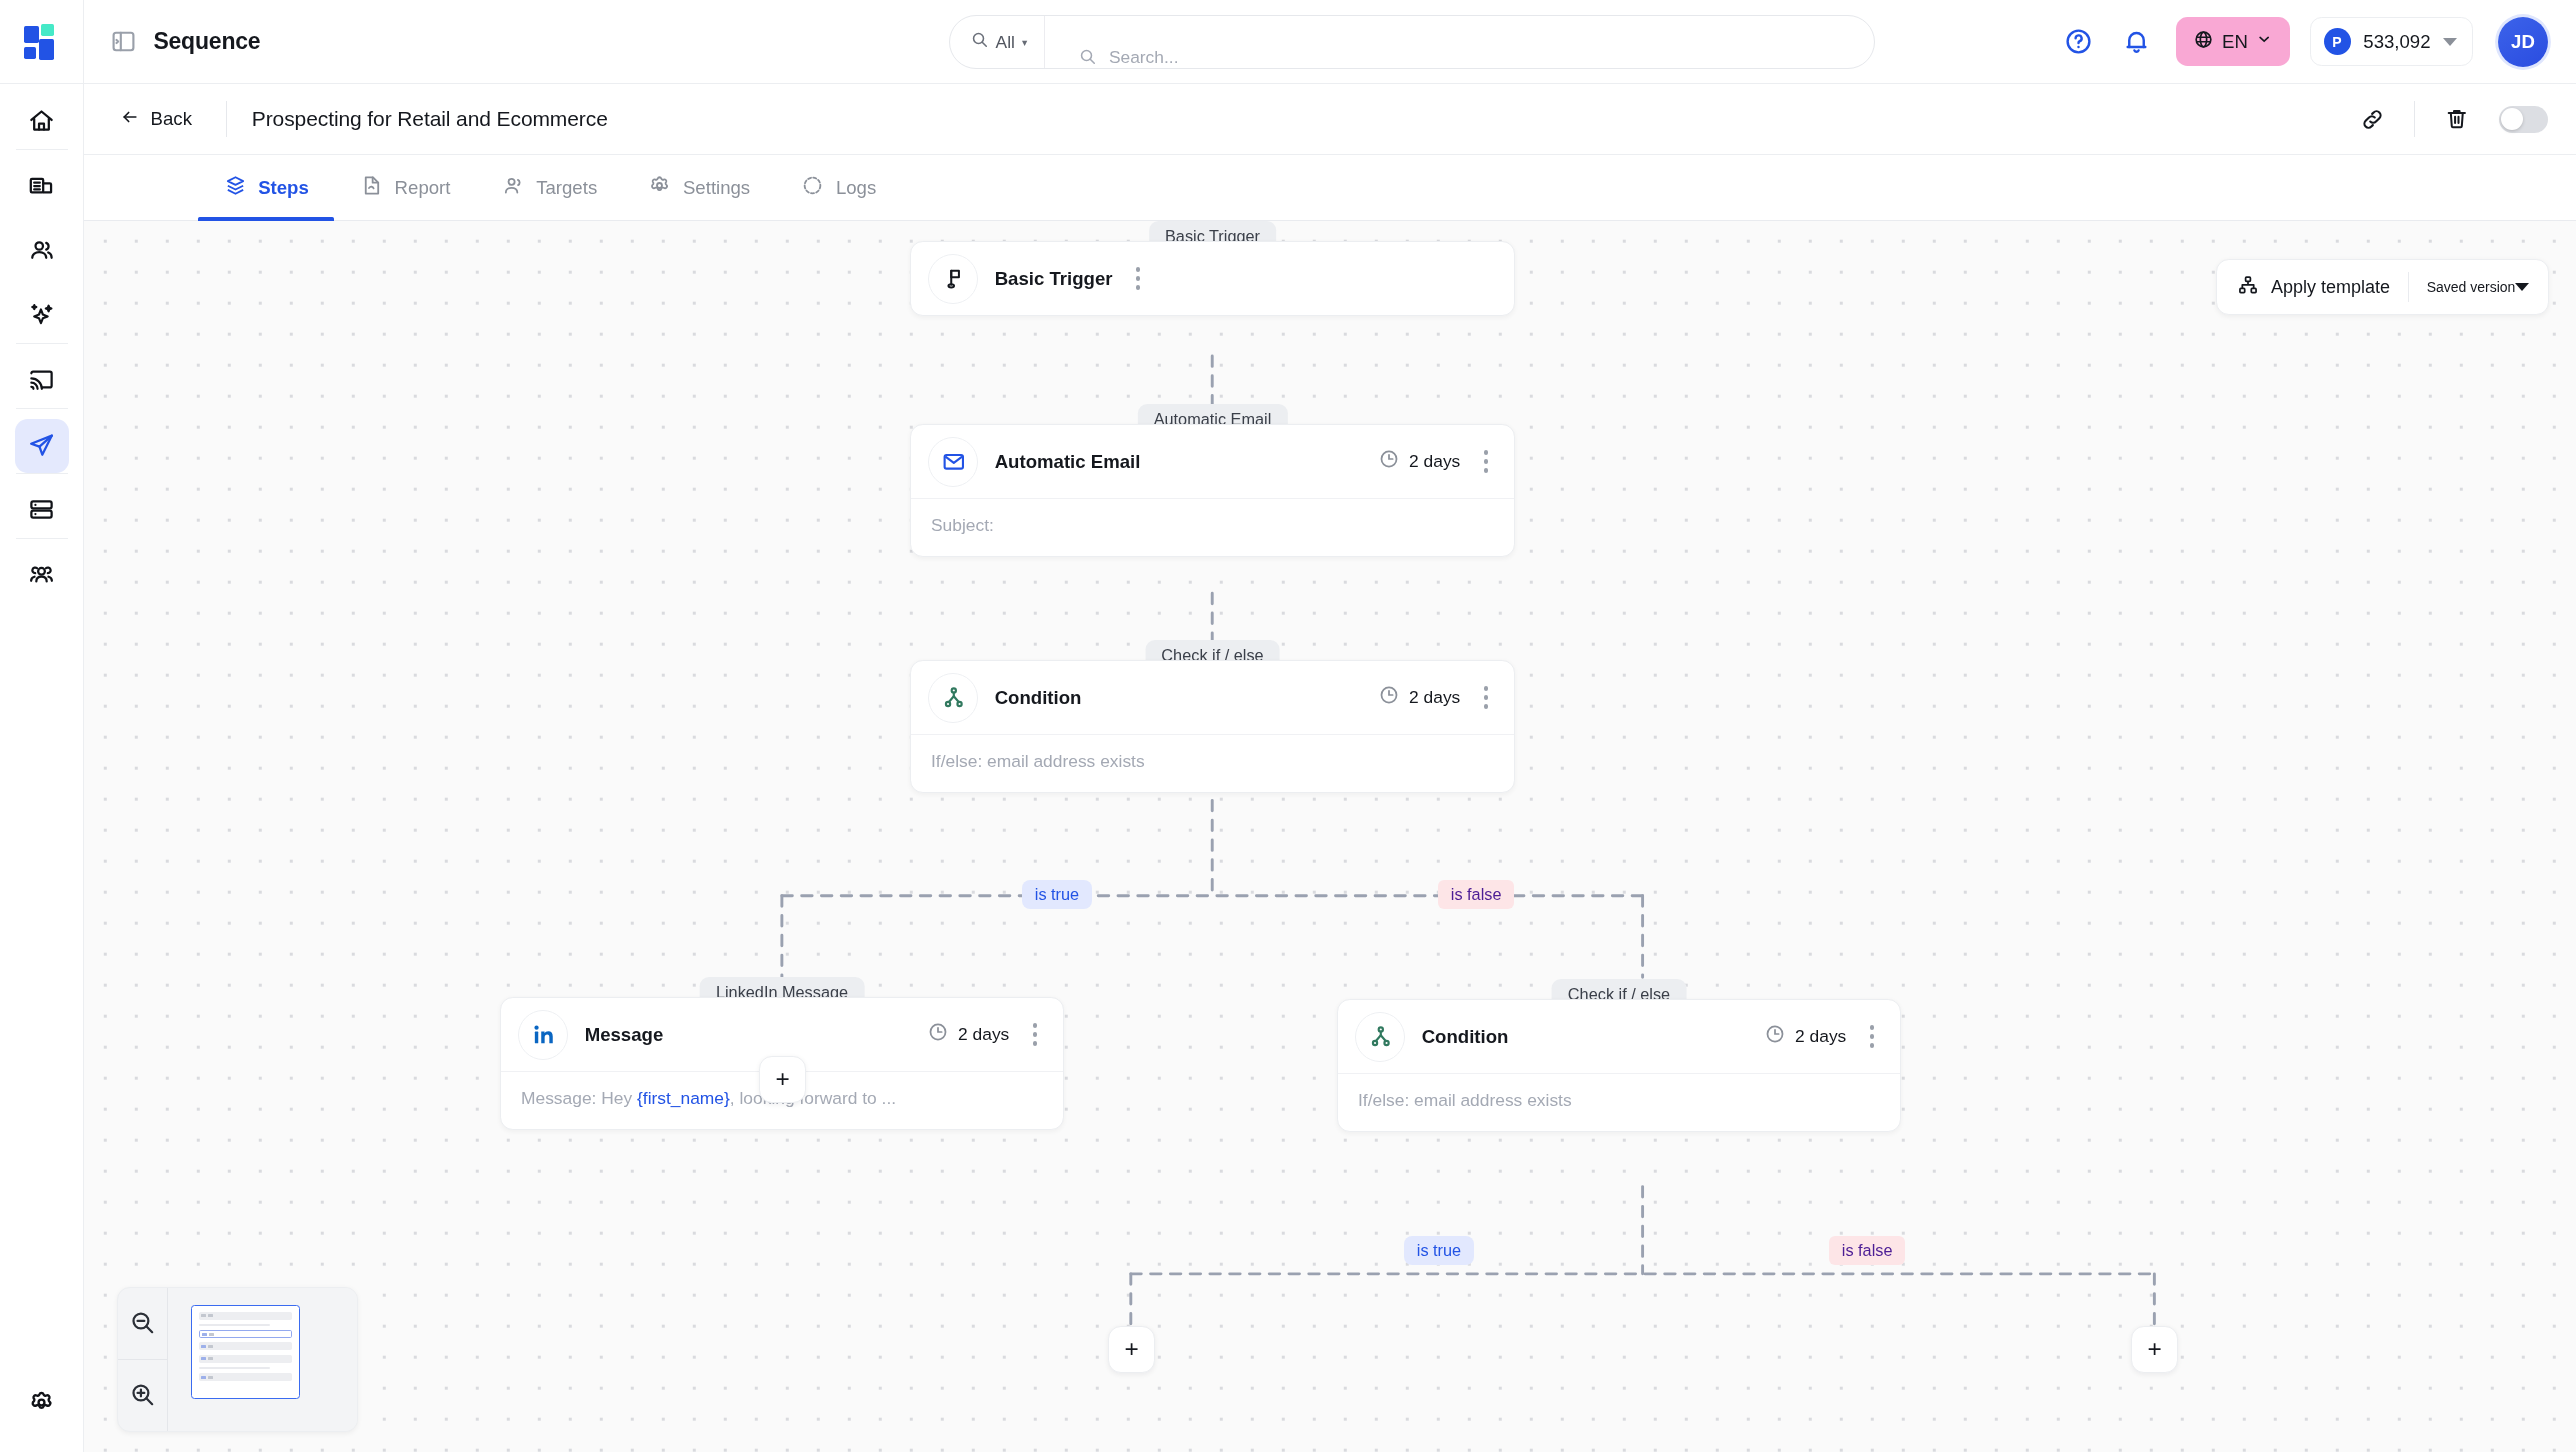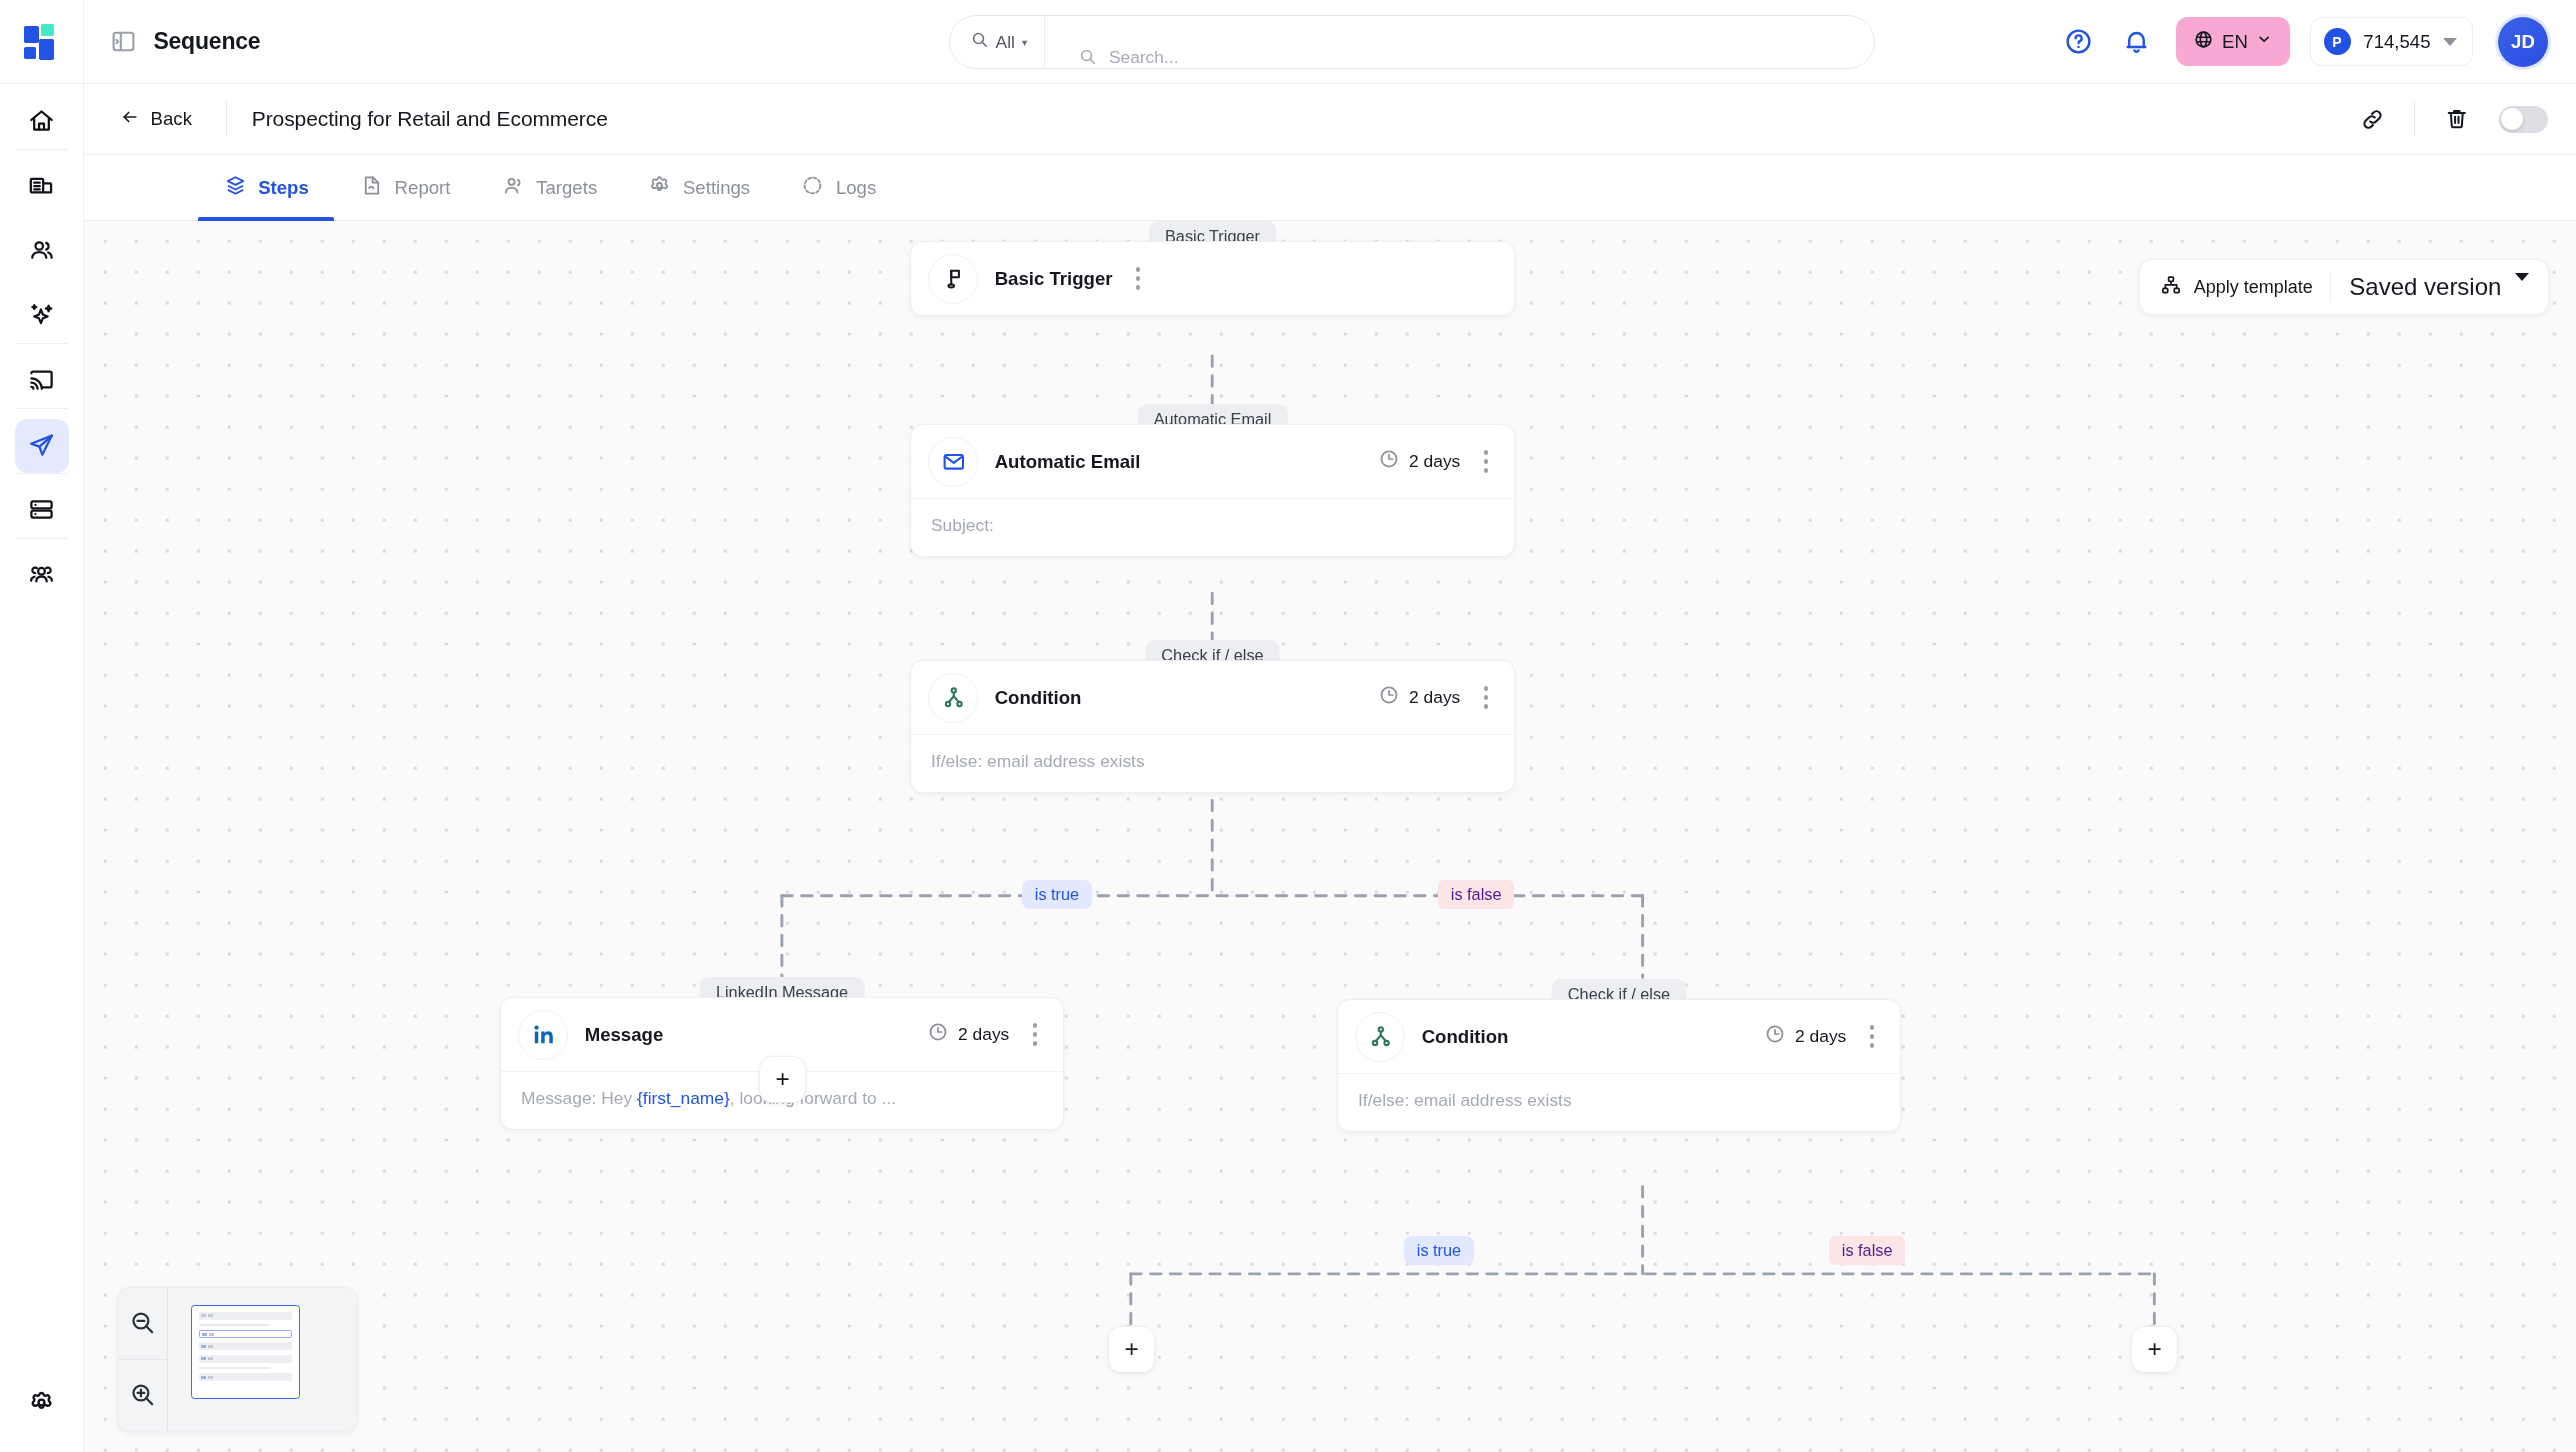--- a/index.html
+++ b/index.html
@@ -184,21 +184,21 @@
 
   
   #tpl-bar {
     position:absolute; right:27px; top:38px;
     display:flex; align-items:center; height:56px;
     background:#fff; border:0.6px solid #eceef1; border-radius:12.8px;
     box-shadow:0 1.2px 5.8px rgba(18,20,26,.05);
   }
   #tpl-apply { display:flex; align-items:center; gap:11.6px; padding:0 17.4px 0 20px; font-size:18px; color:#15181e; cursor:pointer; }
   #tpl-bar .vdiv2 { width:0.6px; height:30px; background:#e9ebef; }
-  #tpl-ver { display:flex; gap:14px; padding:0 18.6px; font-size:24px; color:#15181e; cursor:pointer; }
+  #tpl-ver { display:flex; align-items:center; padding:0 18.6px; font-size:14px; color:#15181e; cursor:pointer; }
 
   
   #minimap {
     position:absolute; left:33px; bottom:21px;
     width:241px; height:145px; background:#f3f4f6;
     border:0.6px solid #eceef1; border-radius:12.8px;
     display:flex; overflow:hidden; box-shadow:0 1.2px 5.8px rgba(18,20,26,.05);
   }
   #mm-zoomcol { width:50px; display:flex; flex-direction:column; border-right:0.6px solid #e4e6ea; }
   .mm-zbtn { flex:1; display:flex; align-items:center; justify-content:center; cursor:pointer; }
@@ -386,21 +386,21 @@
         </span>
         <span>EN</span>
         <span>
           <svg viewBox="0 0 24 24" width="16.3" height="16.3" fill="none" stroke="#15181e" stroke-width="2.4" stroke-linecap="round">
               <path d="M6 9.5l6 5.5 6-5.5"></path>
             </svg>
         </span>
       </div>
       <div id="credits-chip">
         <span class="coin">P</span>
-        <span>714,545</span>
+        <span>533,092</span>
         <span class="tri-down"></span>
       </div>
       <div id="avatar">JD</div>
     </div>
   </header>
 
   <div id="tabs">
     <div class="tab active">
       <span>
         <svg viewBox="0 0 24 24" fill="none" stroke="currentColor" stroke-width="1.9" stroke-linejoin="round">

